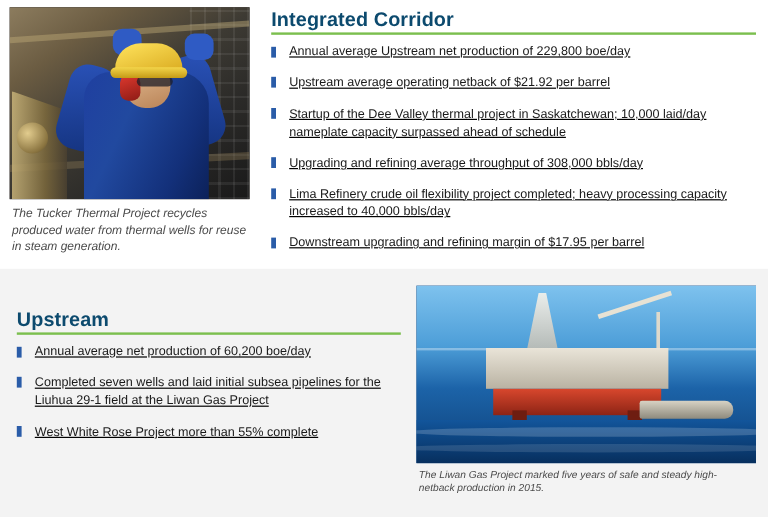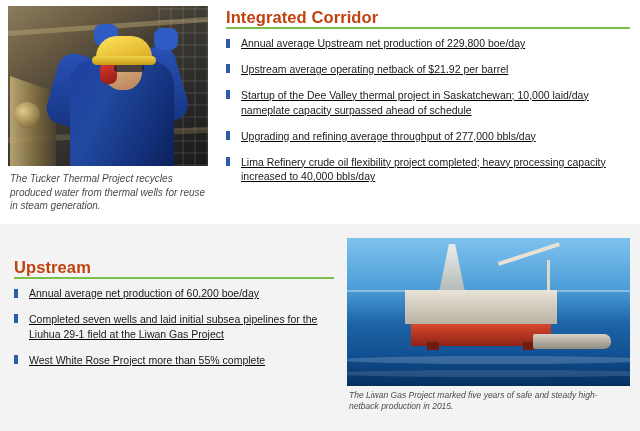--- a/index.html
+++ b/index.html
@@ -138,21 +138,21 @@
     width: 404px;
   }
   .content-two {
     position: absolute;
     left: 14px;
     top: 258px;
     width: 320px;
   }
 
   .sec-title {
-    color: #c2410c;
+    color: #0c4a6e;
     font-size: 16.5px;
     font-weight: bold;
     margin: 0 0 9px 0;
     letter-spacing: .1px;
   }
   .sec-title-underline {
     position: absolute;
     height: 1.5px;
     background: #7bbf4e;
   }
@@ -293,22 +293,23 @@
     </div>
 
     <div class="caption-one">The Tucker Thermal Project recycles produced water from thermal wells for reuse in steam generation.</div>
 
     <div class="content-one">
       <h2 class="sec-title">Integrated Corridor</h2>
       <ul class="bullets">
         <li>Annual average Upstream net production of 229,800 boe/day</li>
         <li>Upstream average operating netback of $21.92 per barrel</li>
         <li>Startup of the Dee Valley thermal project in Saskatchewan; 10,000 laid/day nameplate capacity surpassed ahead of schedule</li>
-        <li>Upgrading and refining average throughput of 277,000 bbls/day</li>
+        <li>Upgrading and refining average throughput of 308,000 bbls/day</li>
         <li>Lima Refinery crude oil flexibility project completed; heavy processing capacity increased to 40,000 bbls/day</li>
+        <li>Downstream upgrading and refining margin of $17.95 per barrel</li>
       </ul>
     </div>
 
     <div class="sec-title-underline" style="left:226px; top:27px; width:404px;"></div>
   </div>
 
   <div class="section-two"></div>
 
   <div class="photo-two">
     <div class="sea-sky"></div>

